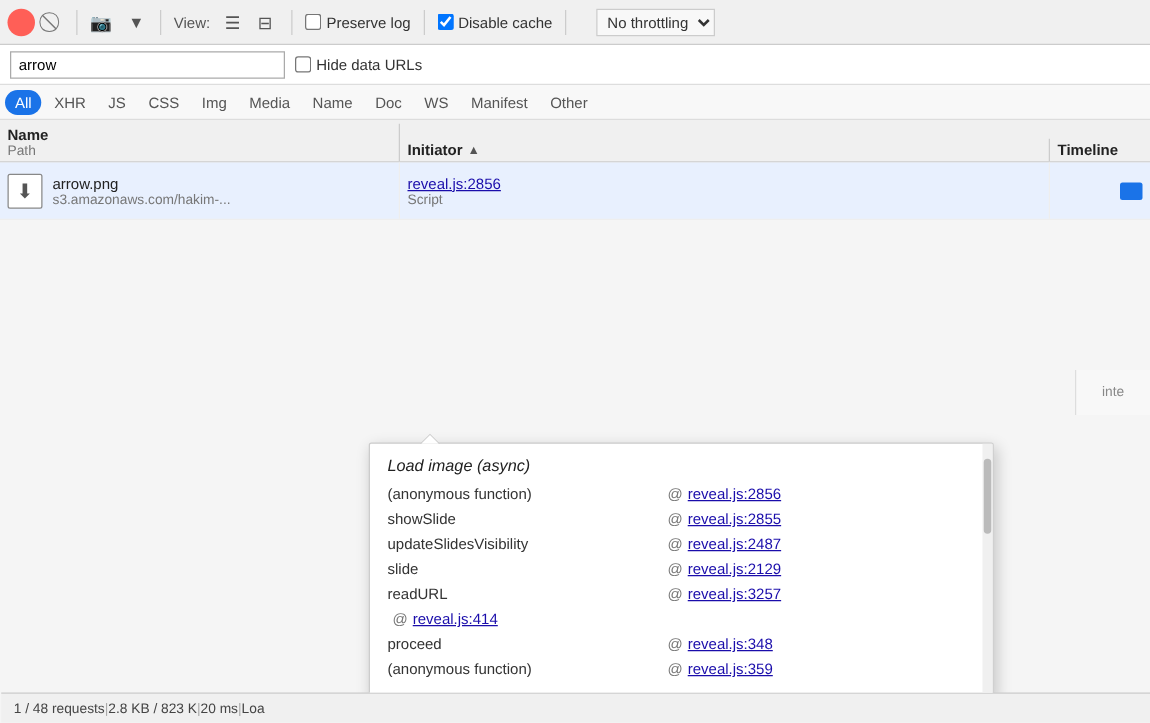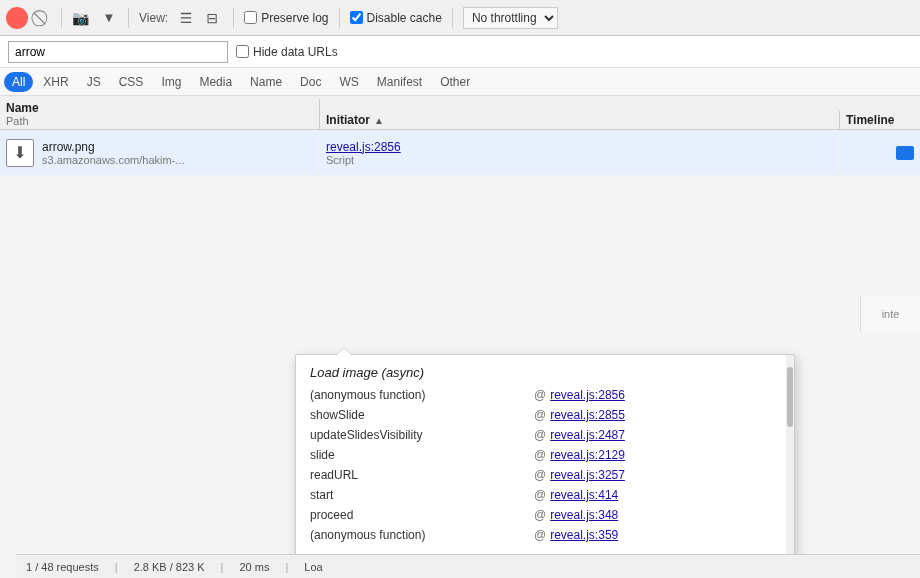--- a/index.html
+++ b/index.html
@@ -59,20 +59,21 @@
     }
     .checkbox-label input { cursor: pointer; }
 
     .throttle-select {
       font-size: 12px;
       border: 1px solid #ccc;
       background: #f8f8f8;
       padding: 2px 4px;
       cursor: pointer;
       color: #333;
+      margin-left: 14px;
     }
 
     
     .filter-bar {
       display: flex;
       align-items: center;
       background: #fff;
       border-bottom: 1px solid #ddd;
       height: 32px;
       padding: 0 8px;
@@ -256,30 +257,30 @@
       border-radius: 3px;
       margin: 2px auto;
       position: absolute;
       top: 10px; left: 1px;
     }
 
     
     .status-bar {
       position: absolute;
       bottom: 0;
-      left: 16px; right: 0;
+      left: 1px; right: 0;
       height: 24px;
       background: #f0f0f0;
       border-top: 1px solid #ccc;
       display: flex;
       align-items: center;
       padding: 0 10px;
       font-size: 11px;
       color: #444;
-      gap: 16px;
+      gap: 0;
     }
     .status-sep { color: #aaa; }
 
     
     .right-hint {
       position: absolute;
       right: 0;
       top: 200px;
       width: 60px;
       height: 36px;
@@ -409,21 +410,20 @@
         <span class="popup-func">slide</span>
         <span class="popup-at">@</span>
         <span class="popup-link">reveal.js:2129</span>
       </div>
       <div class="popup-row">
         <span class="popup-func">readURL</span>
         <span class="popup-at">@</span>
         <span class="popup-link">reveal.js:3257</span>
       </div>
       <div class="popup-row">
-        <span class="popup-func">start</span>
         <span class="popup-at">@</span>
         <span class="popup-link">reveal.js:414</span>
       </div>
       <div class="popup-row">
         <span class="popup-func">proceed</span>
         <span class="popup-at">@</span>
         <span class="popup-link">reveal.js:348</span>
       </div>
       <div class="popup-row">
         <span class="popup-func">(anonymous function)</span>

